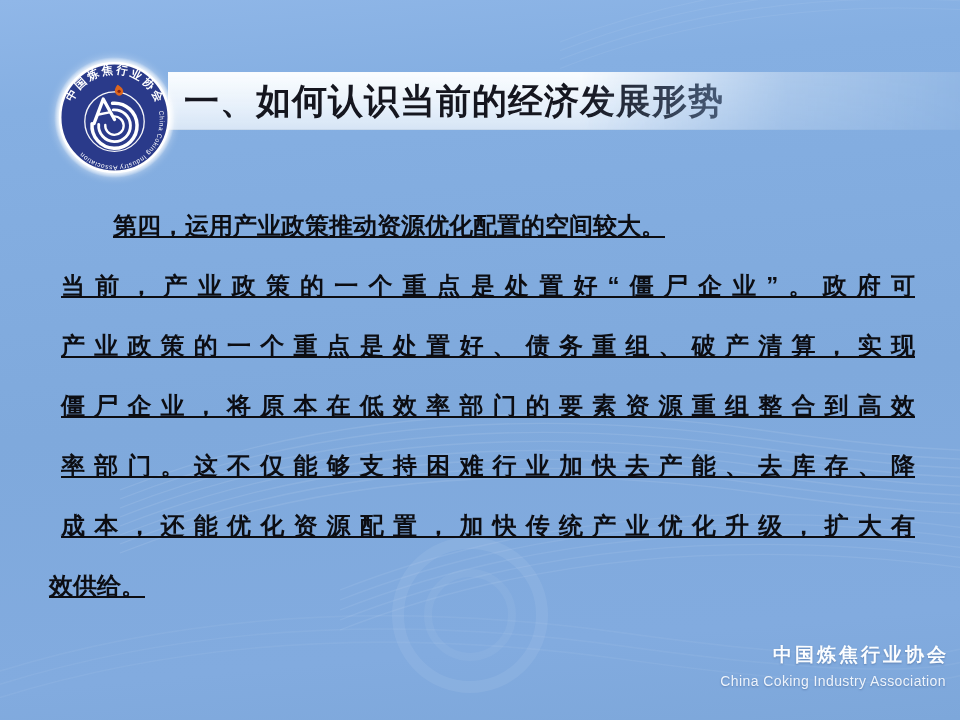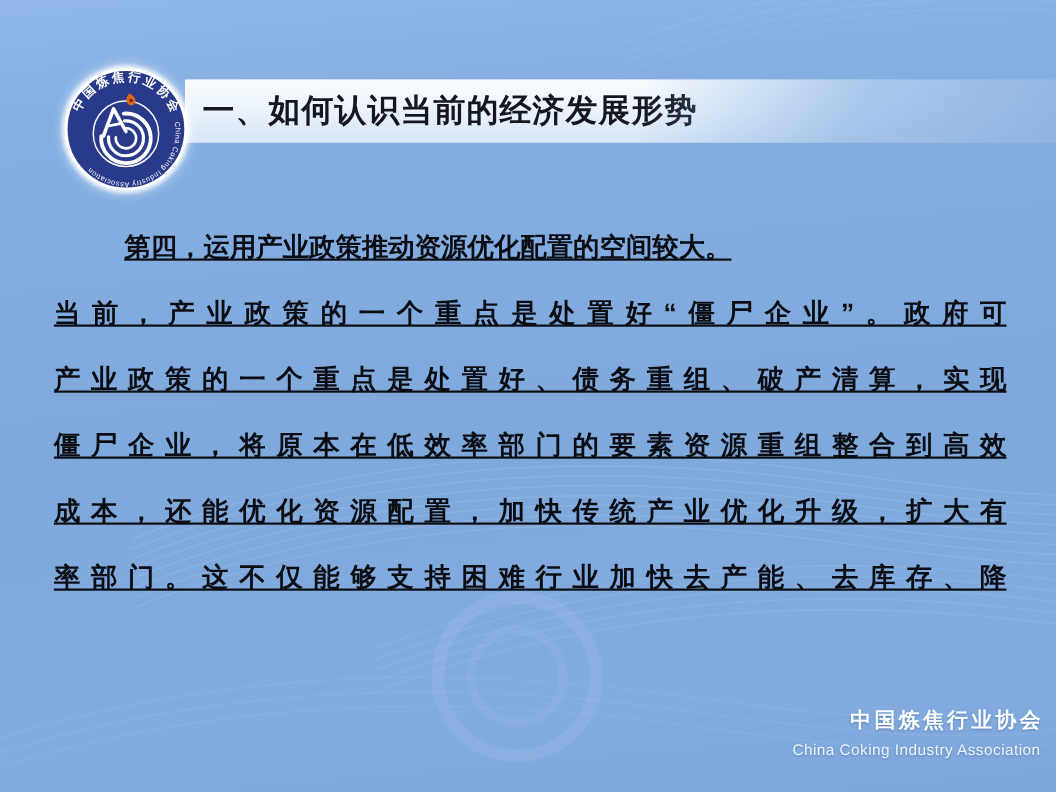--- a/index.html
+++ b/index.html
@@ -13,33 +13,33 @@
   .band{
     position:absolute;left:168px;top:72px;right:0;height:56px;
     background:linear-gradient(to bottom,rgba(252,254,255,0.98) 0%,rgba(238,245,252,0.95) 55%,rgba(221,233,247,0.93) 100%);
     -webkit-mask-image:linear-gradient(to right,#000 0%,#000 52%,rgba(0,0,0,0.35) 78%,rgba(0,0,0,0.12) 100%);
     mask-image:linear-gradient(to right,#000 0%,#000 52%,rgba(0,0,0,0.35) 78%,rgba(0,0,0,0.12) 100%);
     border-top:1px solid rgba(255,255,255,0.85);
     border-bottom:1px solid rgba(110,150,200,0.35);
   }
   .band-title{
     line-height:56px;padding-left:16px;
-    font-size:29px;font-weight:700;letter-spacing:1px;color:#15161f;
+    font-size:35px;font-weight:700;letter-spacing:1px;color:#15161f;
     white-space:nowrap;
   }
   
   .logo{position:absolute;left:53px;top:56px;width:123px;height:123px;
         filter:drop-shadow(0 0 5px rgba(255,255,255,0.75));}
   
   .body-text{position:absolute;left:49px;top:196px;width:866px;color:#0c0d12;}
   .body-line{
     height:60px;line-height:60px;font-size:24px;font-weight:700;
     white-space:nowrap;overflow:visible;text-decoration:underline;
   }
-  .body-line.j{text-align:justify;text-align-last:justify;white-space:normal;height:60px;}
+  .body-line.j{text-align:justify;text-align-last:justify;white-space:normal;height:60px;margin-left:12px;}
   .body-line.indent{text-indent:64px;}
   
   .footer{position:absolute;right:14px;bottom:31px;text-align:right;
           text-shadow:0 1px 2px rgba(40,70,120,0.4);}
   .footer-cn{font-size:19px;font-weight:700;letter-spacing:3px;margin-right:-3px;
              color:#fbfdff;margin-bottom:5px;}
   .footer-en{font-size:14px;font-weight:400;letter-spacing:0.4px;color:#eef4fc;}
 </style>
 </head>
 <body>
@@ -120,22 +120,23 @@
       <path d="M 63 28 C 60 31.5 59.5 35 62 37.5 C 64.5 40 68.5 38.5 68.5 34.5 C 68.5 31.5 65.5 29.5 63 28 Z" fill="#dd661e"></path>
       <circle cx="64.5" cy="34.5" r="1.6" fill="#8a2412"></circle>
     </g>
   </svg>
 
   <div class="body-text">
     <div class="body-line indent">第四，运用产业政策推动资源优化配置的空间较大。</div>
     <div class="body-line j">当前，产业政策的一个重点是处置好“僵尸企业”。政府可</div>
     <div class="body-line j">产业政策的一个重点是处置好、债务重组、破产清算，实现</div>
     <div class="body-line j">僵尸企业，将原本在低效率部门的要素资源重组整合到高效</div>
+    <div class="body-line j">率部门。这不仅能够支持困难行业加快去产能、去库存、降</div>
     <div class="body-line j">成本，还能优化资源配置，加快传统产业优化升级，扩大有</div>
-    <div class="body-line j">率部门。这不仅能够支持困难行业加快去产能、去库存、降</div>
+    <div class="body-line">效供给。</div>
   </div>
 
   <div class="footer">
     <div class="footer-cn">中国炼焦行业协会</div>
     <div class="footer-en">China Coking Industry Association</div>
   </div>
 
 </div>
 
 </body></html>

